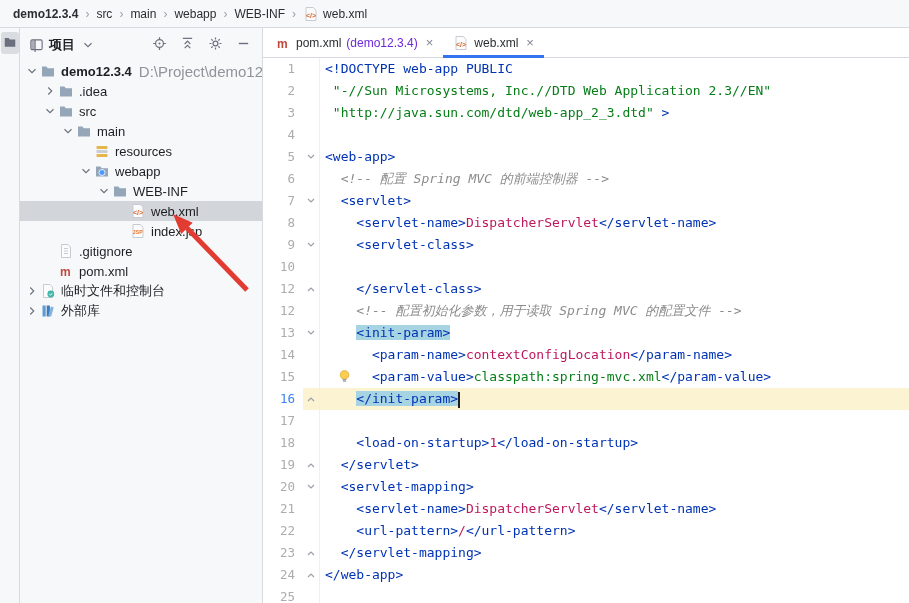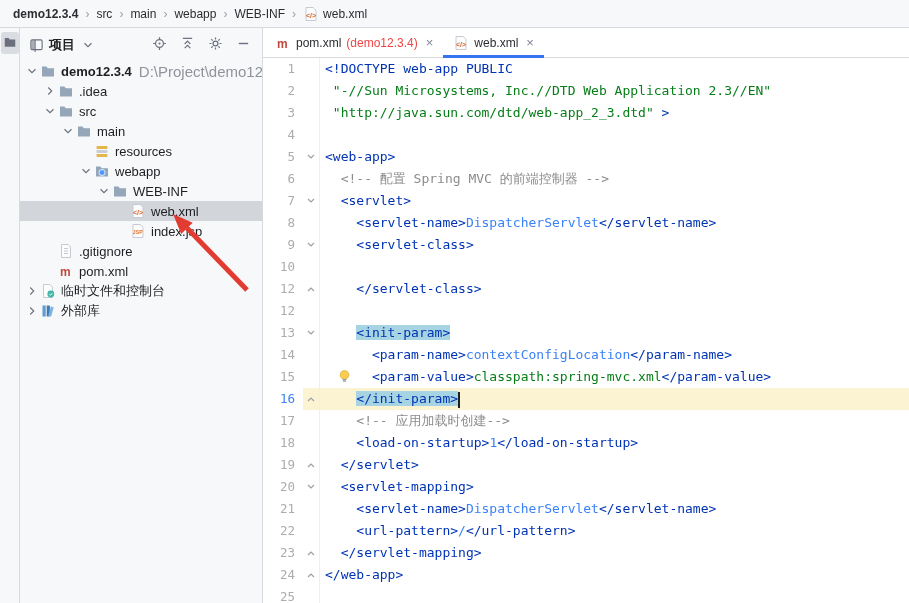--- a/index.html
+++ b/index.html
@@ -34,35 +34,35 @@
   .tree-ic{width:16px;height:16px;flex:none;display:inline-flex;align-items:center;justify-content:center;margin-right:5px}
   .tree-label{color:#1e1f22}
   .tree-label.bold{font-weight:bold}
   .tree-hint{color:#90939A;margin-left:7px;font-size:15px}
 
   
   .editor-pane{flex:1;background:#fff;border-left:1px solid #D8DADF;display:flex;flex-direction:column;min-width:0}
   .tabs{height:30px;border-bottom:1px solid #D8DADF;display:flex;align-items:stretch;background:#fff;padding-left:2px}
   .tab{display:flex;align-items:center;gap:5px;padding:0 10px;font-size:12px;position:relative;color:#2b2d30}
   .tab.active::after{content:"";position:absolute;left:0;right:0;bottom:-1px;height:3px;background:var(--accent)}
-  .tab .suffix{color:#ef4444}
+  .tab .suffix{color:#6d28d9}
   .tab .close{color:#818594;font-size:13px;margin-left:3px}
   .tab .ic{display:inline-flex;width:16px;height:16px;align-items:center;justify-content:center}
 
   .editor{flex:1;font-family:"DejaVu Sans Mono","Liberation Mono",monospace;font-size:13px;overflow:hidden}
   .code-row{display:flex;height:22px;line-height:22px}
   .gutter{width:40px;flex:none;text-align:right;padding-right:8px;color:#ACACAC;font-size:12.5px}
   .fold{width:17px;flex:none;display:flex;align-items:center;justify-content:center;border-right:1px solid #EFEFEF}
   .code-area{flex:1;white-space:pre;padding-left:5px;position:relative;color:#080808}
   .code-row.current .code-area,.code-row.current .fold{background:var(--cur)}
   .code-row.current .gutter{color:#3b82f6}
   span.tag{color:var(--tag)}
   span.str{color:var(--str)}
-  span.com{color:var(--com);}
-  span.txt{color:#3b82f6}
+  span.com{color:var(--com);font-style:italic}
+  span.txt{color:#be185d}
   span.hl{background:var(--hlbg)}
   .caret{display:inline-block;width:2px;height:16px;background:#1e1f22;vertical-align:middle}
   .bulb{position:absolute;left:17px;top:3px;width:15px;height:15px}
 
   .overlay{position:absolute;inset:0;width:909px;height:603px;pointer-events:none;z-index:20}
 </style>
 </head>
 <body>
 
 <div class="navbar">
@@ -403,21 +403,21 @@
           <div class="fold">
             <svg viewBox="0 0 10 10" width="10" height="10">
               <path d="M2 7l3-3 3 3" fill="none" stroke="#9DA0A8" stroke-width="1.2"></path>
             </svg>
           </div>
           <div class="code-area"><span class="txt">    </span><span class="tag">&lt;/servlet-class&gt;</span></div>
         </div>
         <div class="code-row ">
           <div class="gutter">12</div>
           <div class="fold"></div>
-          <div class="code-area"><span class="txt">    </span></div>
+          <div class="code-area"><span class="txt">    </span><span class="com">&lt;!-- 配置初始化参数，用于读取 Spring MVC 的配置文件 --&gt;</span></div>
         </div>
         <div class="code-row ">
           <div class="gutter">13</div>
           <div class="fold">
             <svg viewBox="0 0 10 10" width="10" height="10">
               <path d="M2 3l3 3 3-3" fill="none" stroke="#9DA0A8" stroke-width="1.2"></path>
             </svg>
           </div>
           <div class="code-area"><span class="txt">    </span><span class="tag hl">&lt;init-param&gt;</span></div>
         </div>
@@ -439,21 +439,21 @@
           <div class="fold">
             <svg viewBox="0 0 10 10" width="10" height="10">
               <path d="M2 7l3-3 3 3" fill="none" stroke="#9DA0A8" stroke-width="1.2"></path>
             </svg>
           </div>
           <div class="code-area"><span class="txt">    </span><span class="tag hl">&lt;/init-param&gt;</span><span class="caret"></span></div>
         </div>
         <div class="code-row ">
           <div class="gutter">17</div>
           <div class="fold"></div>
-          <div class="code-area"><span class="txt">    </span><span class="com">&lt;!-- 应用加载时创建--&gt;</span></div>
+          <div class="code-area"><span class="txt">    </span></div>
         </div>
         <div class="code-row ">
           <div class="gutter">18</div>
           <div class="fold"></div>
           <div class="code-area"><span class="txt">    </span><span class="tag">&lt;load-on-startup&gt;</span><span class="txt">1</span><span class="tag">&lt;/load-on-startup&gt;</span></div>
         </div>
         <div class="code-row ">
           <div class="gutter">19</div>
           <div class="fold">
             <svg viewBox="0 0 10 10" width="10" height="10">

